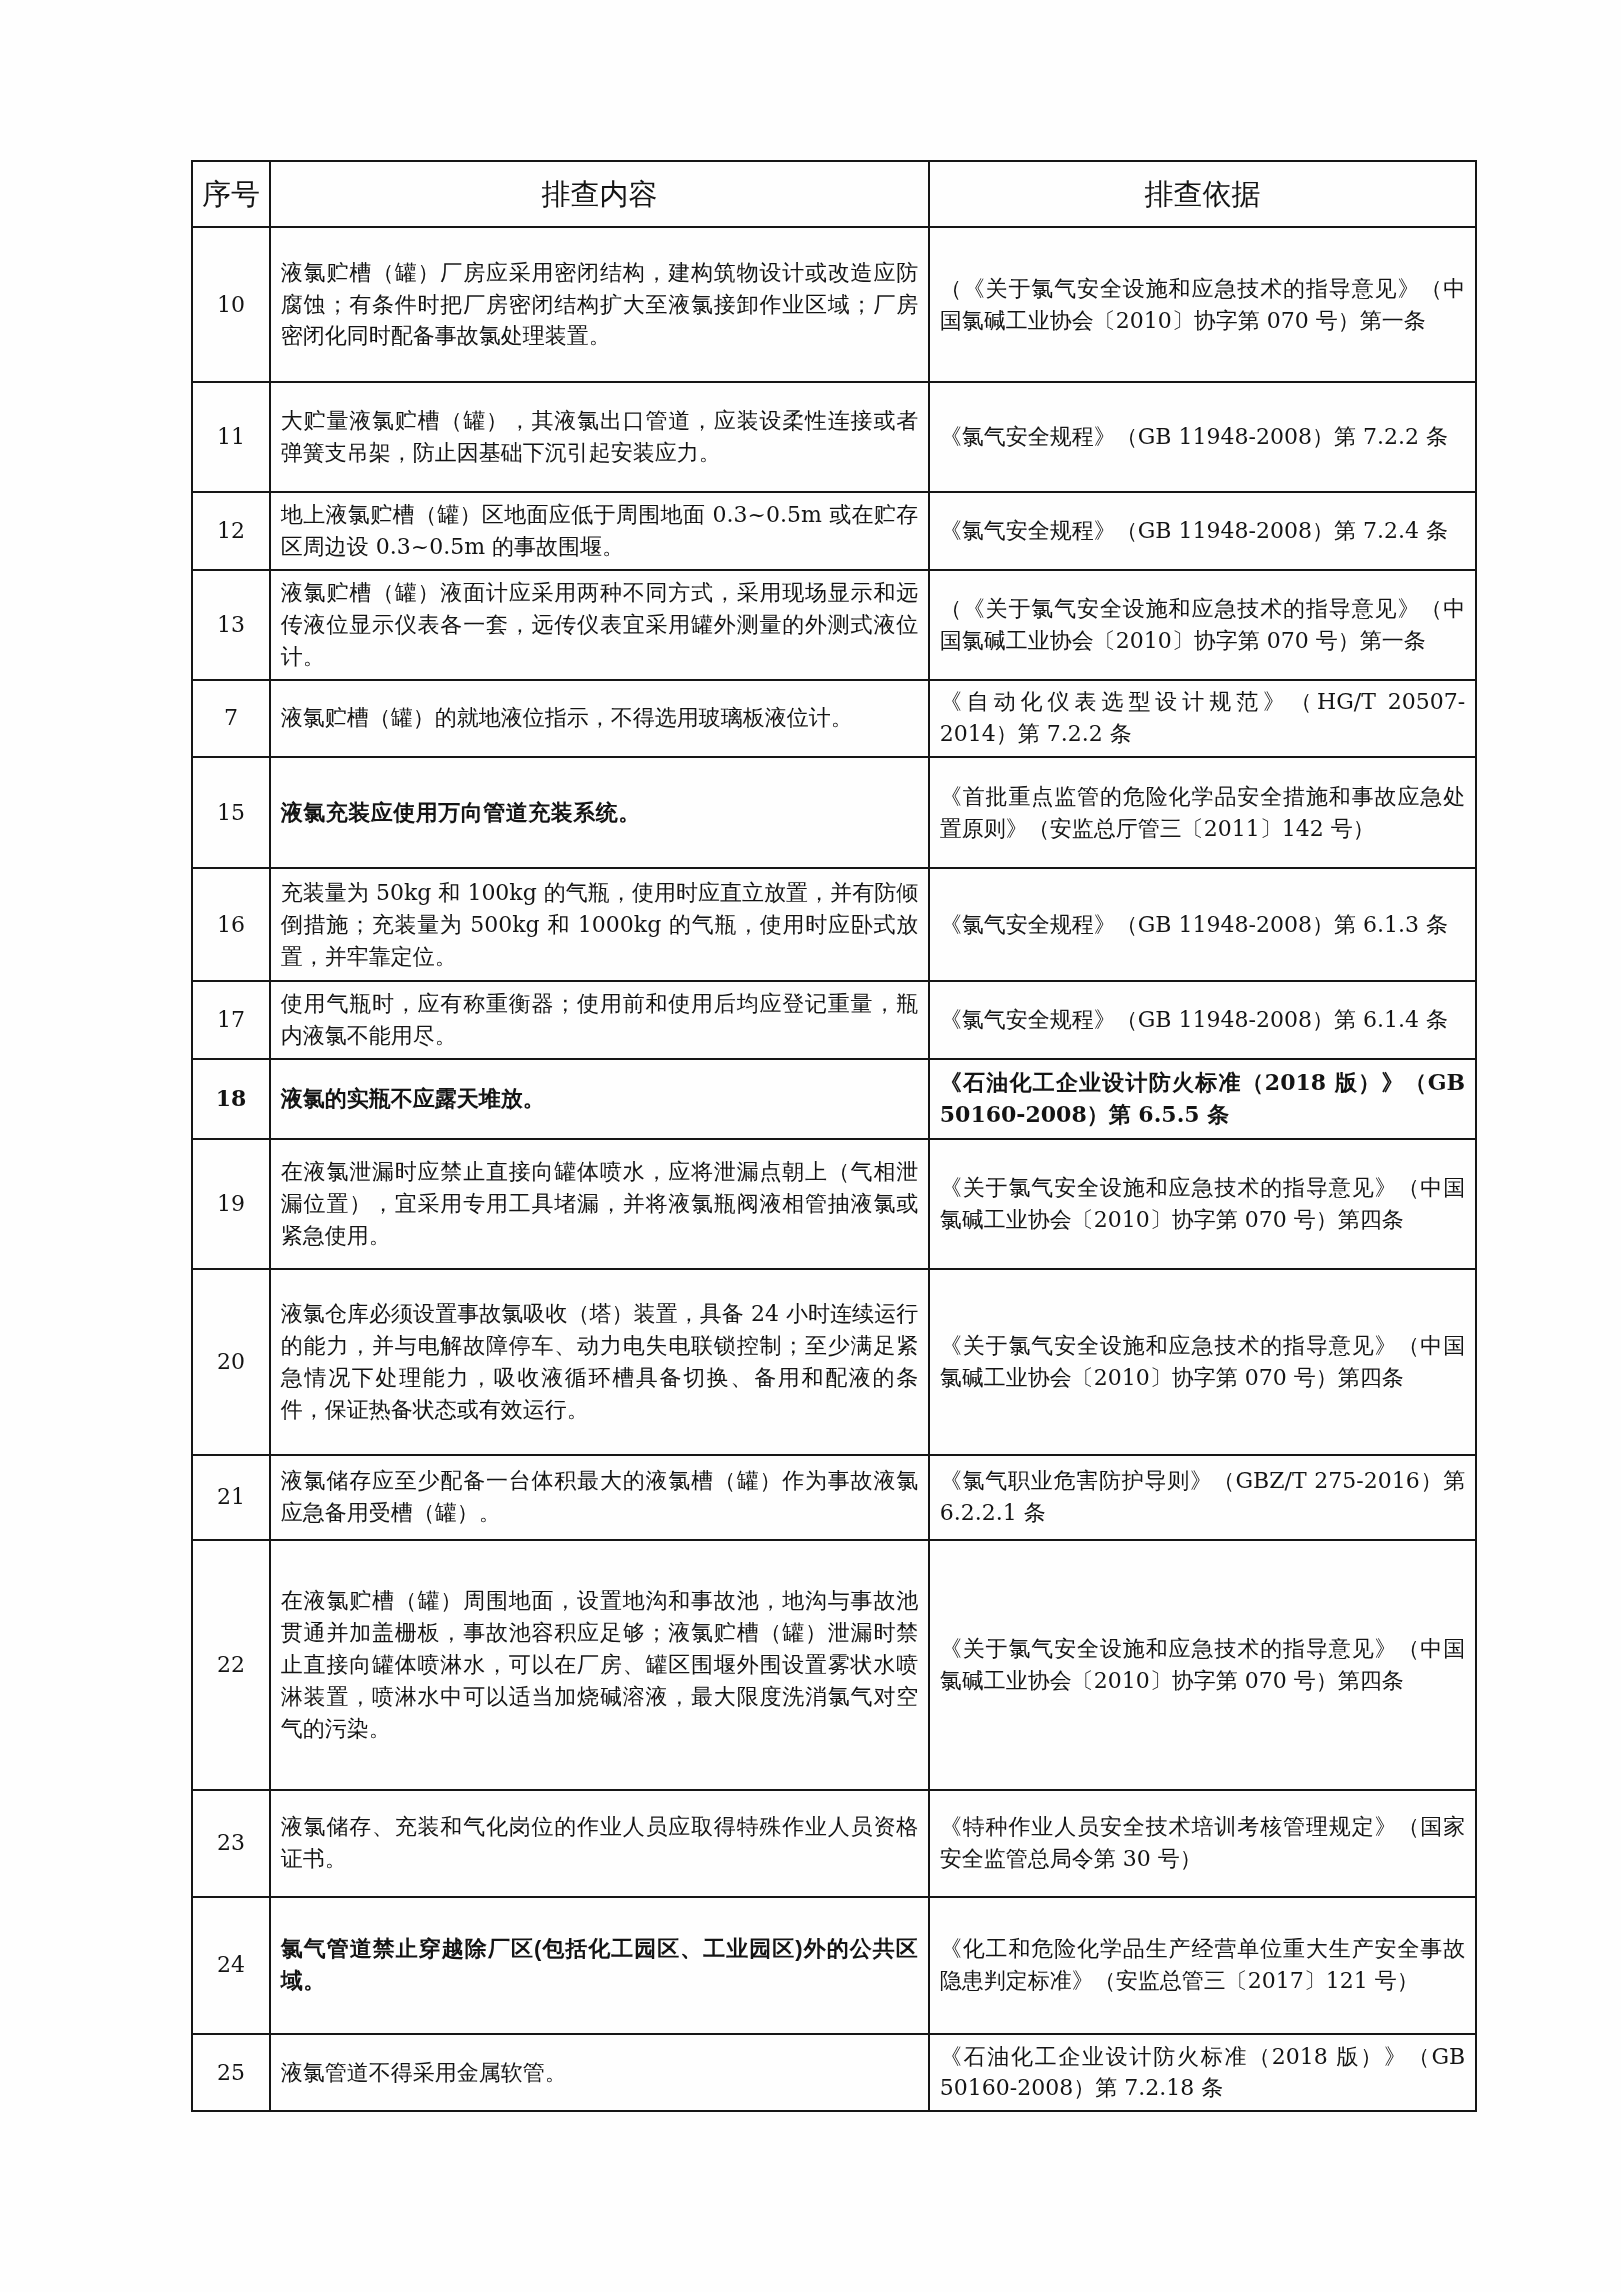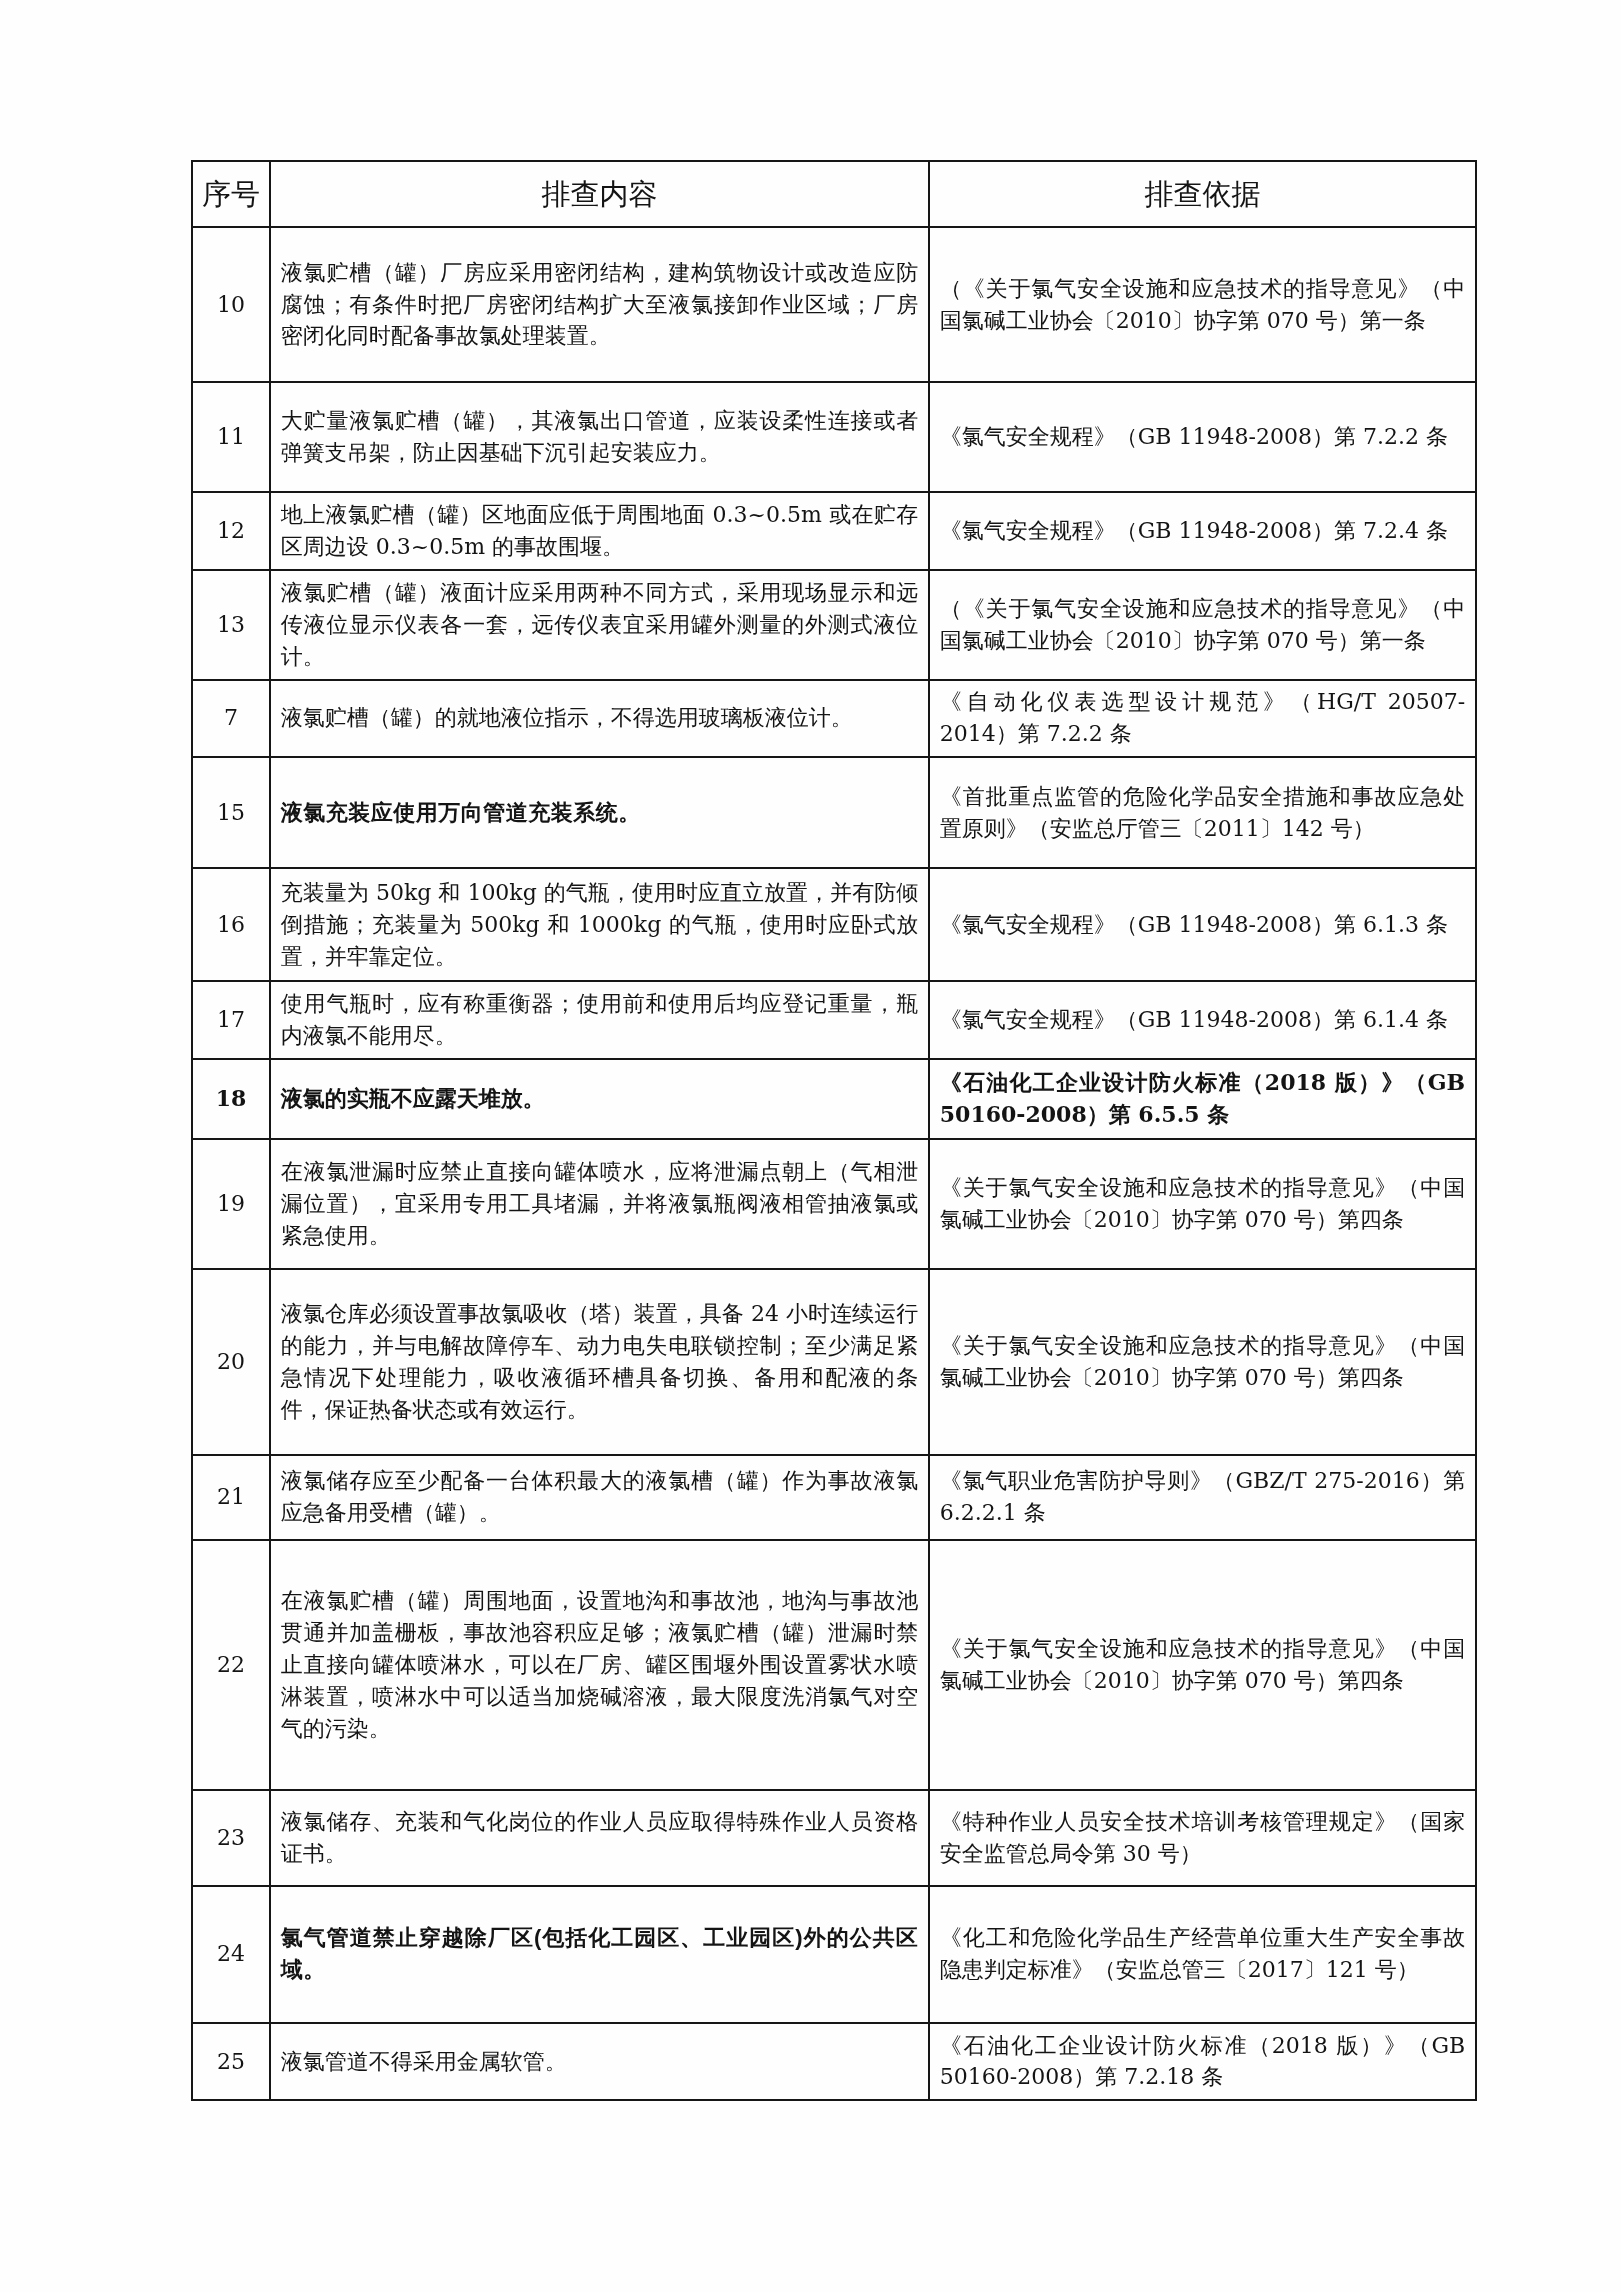--- a/index.html
+++ b/index.html
@@ -134,21 +134,21 @@
         <tr style="height: 85px;">
           <td class="cell-no">21</td>
           <td class="cell-content">液氯储存应至少配备一台体积最大的液氯槽（罐）作为事故液氯应急备用受槽（罐）。</td>
           <td class="cell-basis">《氯气职业危害防护导则》（GBZ/T 275-2016）第 6.2.2.1 条</td>
         </tr>
         <tr style="height: 250px;">
           <td class="cell-no">22</td>
           <td class="cell-content">在液氯贮槽（罐）周围地面，设置地沟和事故池，地沟与事故池贯通并加盖栅板，事故池容积应足够；液氯贮槽（罐）泄漏时禁止直接向罐体喷淋水，可以在厂房、罐区围堰外围设置雾状水喷淋装置，喷淋水中可以适当加烧碱溶液，最大限度洗消氯气对空气的污染。</td>
           <td class="cell-basis">《关于氯气安全设施和应急技术的指导意见》（中国氯碱工业协会〔2010〕协字第 070 号）第四条</td>
         </tr>
-        <tr style="height: 96px;">
+        <tr style="height: 107px;">
           <td class="cell-no">23</td>
           <td class="cell-content">液氯储存、充装和气化岗位的作业人员应取得特殊作业人员资格证书。</td>
           <td class="cell-basis">《特种作业人员安全技术培训考核管理规定》（国家安全监管总局令第 30 号）</td>
         </tr>
         <tr class="em" style="height: 137px;">
           <td class="cell-no">24</td>
           <td class="cell-content">氯气管道禁止穿越除厂区(包括化工园区、工业园区)外的公共区域。</td>
           <td class="cell-basis">《化工和危险化学品生产经营单位重大生产安全事故隐患判定标准》（安监总管三〔2017〕121 号）</td>
         </tr>
         <tr style="height: 74px; padding-left: 36px;">

